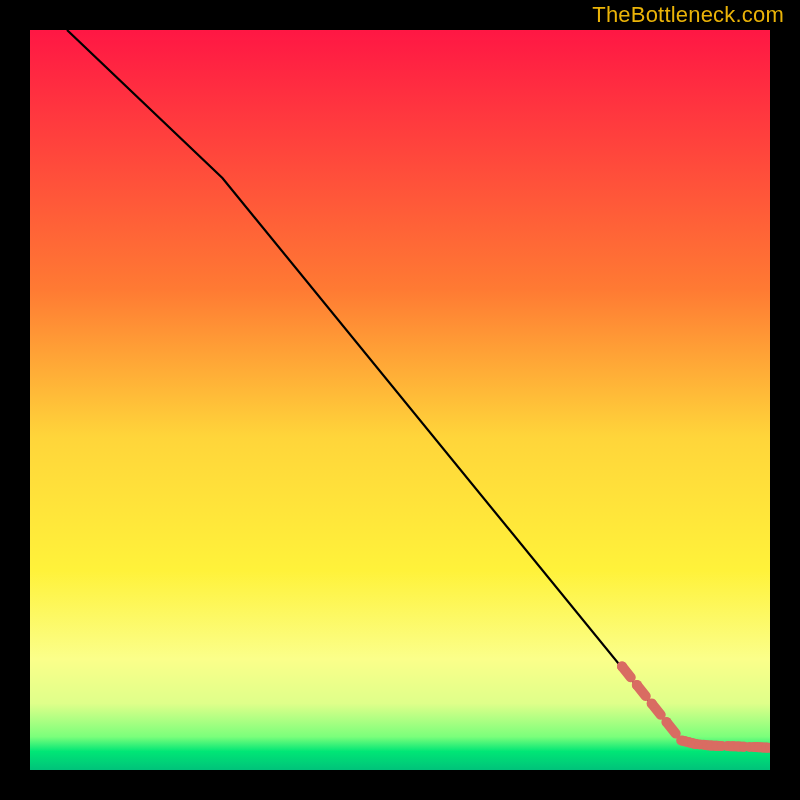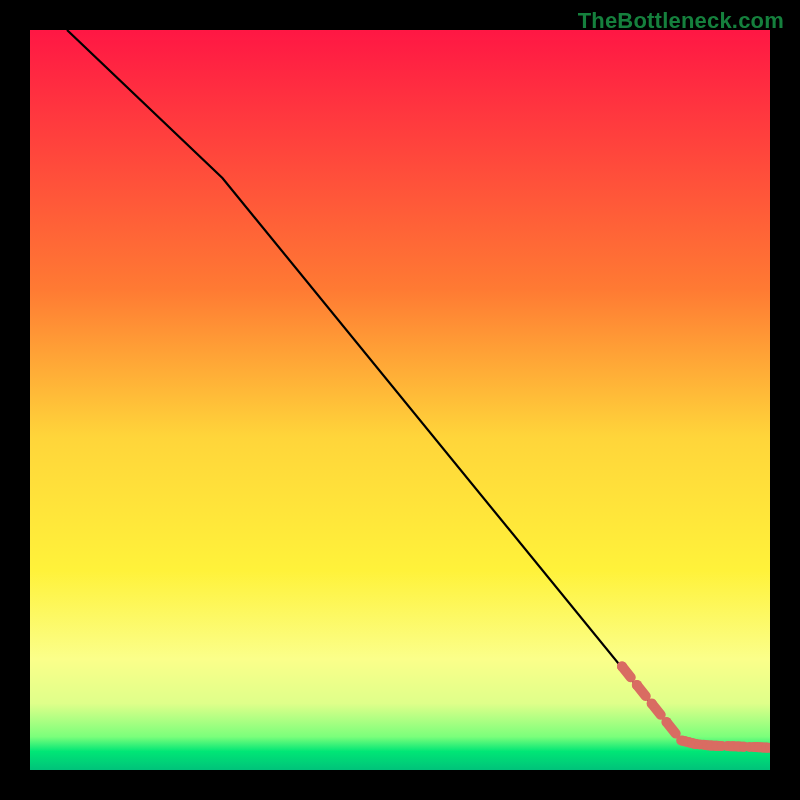--- a/index.html
+++ b/index.html
@@ -12,25 +12,25 @@
     overflow: hidden;
   }
   .stage {
     position: relative;
     width: 800px;
     height: 800px;
     background: #000;
   }
   .watermark {
     position: absolute;
-    top: 8px;
+    top: 2px;
     right: 16px;
-    color: #15803d;
+    color: #eab308;
     font-size: 22px;
-    font-weight: 700;
+    font-weight: 400;
     letter-spacing: 0.2px;
     z-index: 10;
   }
   .plot-area {
     position: absolute;
     left: 30px;
     top: 30px;
     width: 740px;
     height: 740px;
     overflow: hidden;

